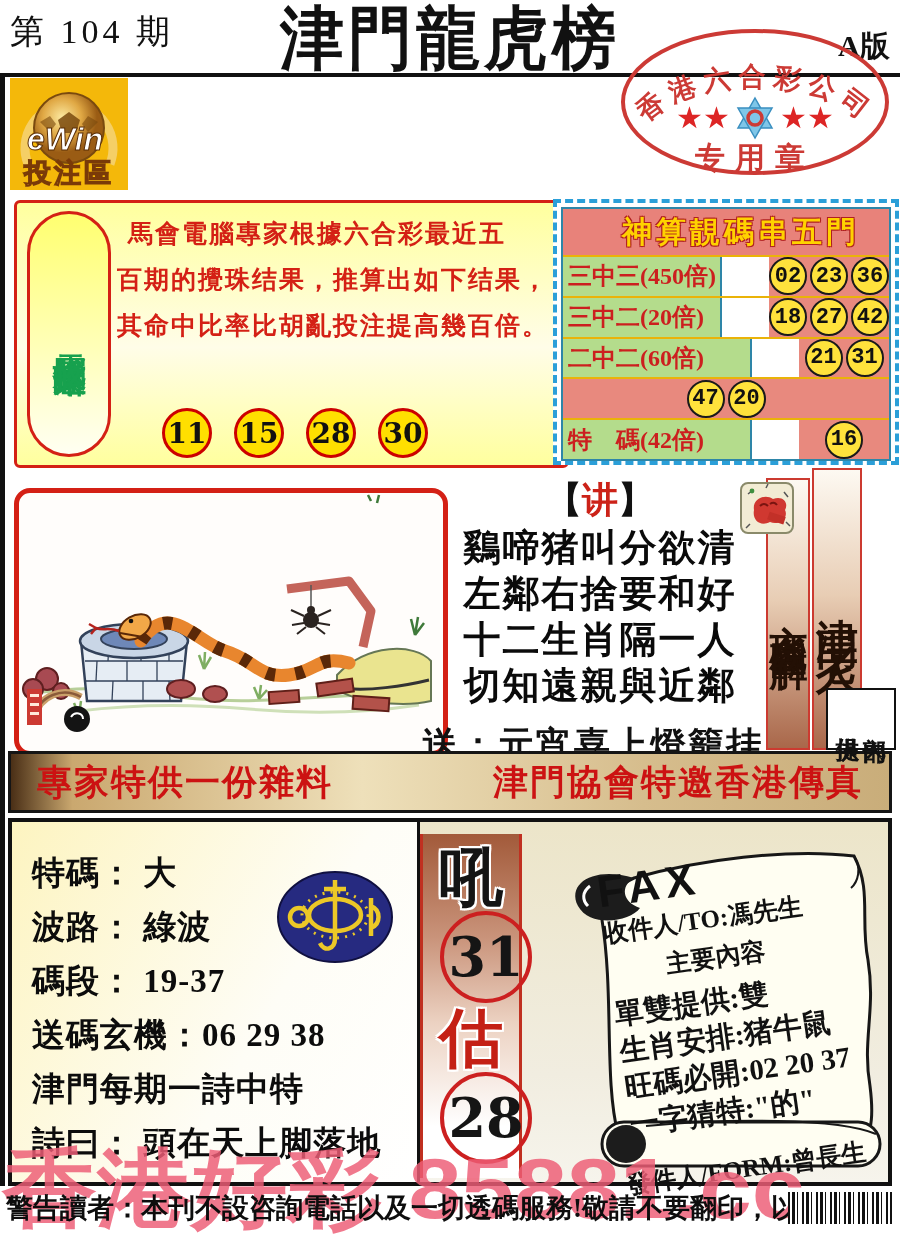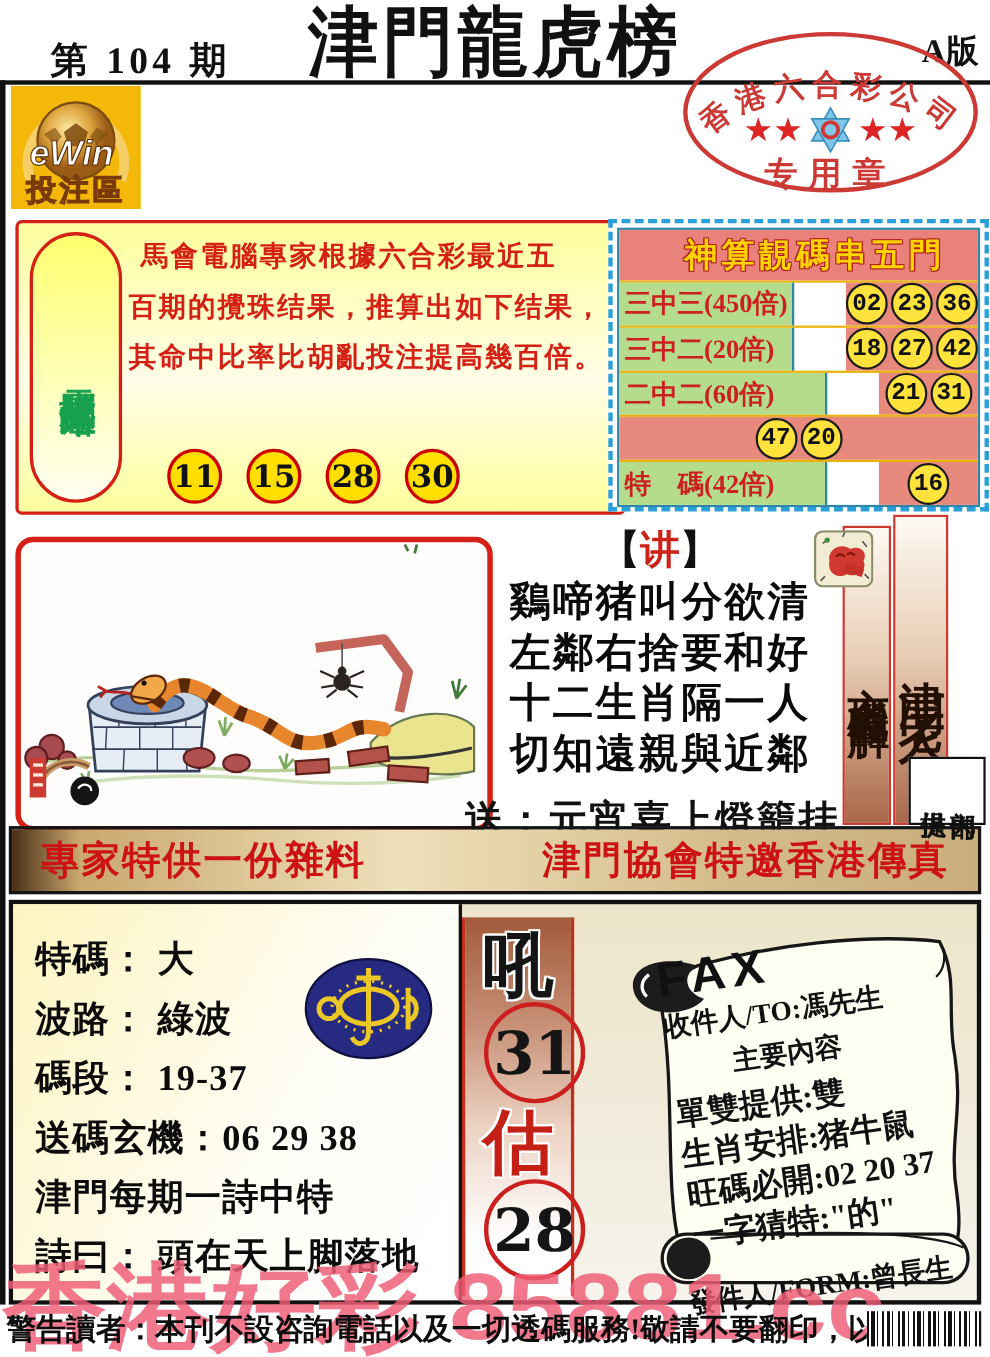--- a/index.html
+++ b/index.html
@@ -1,21 +1,21 @@
 <!DOCTYPE html>
 <html><head>
 <meta charset="utf-8">
 <style>
   html,body{margin:0;padding:0;background:#888;}
   #page{position:relative;width:900px;height:1234px;background:#fff;overflow:hidden;
         font-family:"Liberation Serif","DejaVu Serif",serif;color:#111;}
   .abs{position:absolute;}
 
   
-  .issue{left:10px;top:32px;font-size:34px;font-weight:700;letter-spacing:4px;margin-left:36px;}
+  .issue{left:10px;top:9px;font-size:34px;font-weight:400;letter-spacing:4px;}
   .main-title{left:225px;top:-8px;width:450px;text-align:center;font-size:64px;font-weight:900;
               letter-spacing:4px;transform:scaleY(1.08);transform-origin:top;}
   .edition{left:838px;top:26px;font-size:30px;font-weight:900;}
   .top-line{left:0;top:73px;width:900px;height:4px;background:#111;}
   .left-edge{left:0;top:73px;width:5px;height:1113px;background:#111;}
 
   .stamp{left:616px;top:24px;width:278px;height:156px;z-index:5;}
 
   .ewin{left:10px;top:78px;width:118px;height:112px;background:#f4b80a;}
 
@@ -23,21 +23,21 @@
   .strategy{left:14px;top:200px;width:508px;height:262px;border:3px solid #d42015;border-radius:6px;
             background:linear-gradient(180deg,#ffff9e,#fffde8 55%,#ffff9e);padding-left:41px;}
   .strategy-side{left:10px;top:8px;width:78px;height:240px;border:3px solid #d42015;border-radius:42px;
             background:linear-gradient(180deg,#ffff70,#fffff2);
             display:flex;align-items:center;justify-content:center;
             writing-mode:vertical-rl;text-orientation:upright;
             font-size:33px;font-weight:900;color:#17a14e;letter-spacing:2px;}
   .strategy-para{left:100px;top:8px;width:400px;font-size:25px;font-weight:bold;color:#d42015;
             line-height:46px;text-align:center;letter-spacing:2px;white-space:nowrap;}
   .srow1{left:88px;top:150px;width:416px;display:flex;align-items:center;justify-content:center;gap:12px;}
-  .srow2{left:78px;top:205px;width:380px;display:flex;align-items:center;justify-content:center;gap:22px;}
+  .srow2{left:88px;top:205px;width:380px;display:flex;align-items:center;justify-content:center;gap:22px;}
   .slabel{font-size:27px;font-weight:900;color:#d42015;white-space:nowrap;}
   .nc{width:44px;height:44px;border-radius:50%;background:#ffdf00;border:3px solid #cc0000;
       display:inline-flex;align-items:center;justify-content:center;
       font-size:28px;font-weight:900;color:#111;font-family:"DejaVu Serif",serif;}
 
   
   .ptable{left:553px;top:199px;width:330px;height:250px;border:4px dashed #2b9fd8;background:#fff;padding:4px;}
   .ptable-inner{border:2px solid #2e86a8;height:100%;display:flex;flex-direction:column;}
   .pt-header{height:46px;background:#e8827a;display:flex;align-items:center;justify-content:center;
       font-size:30px;font-weight:900;color:#ffd200;letter-spacing:4px;

